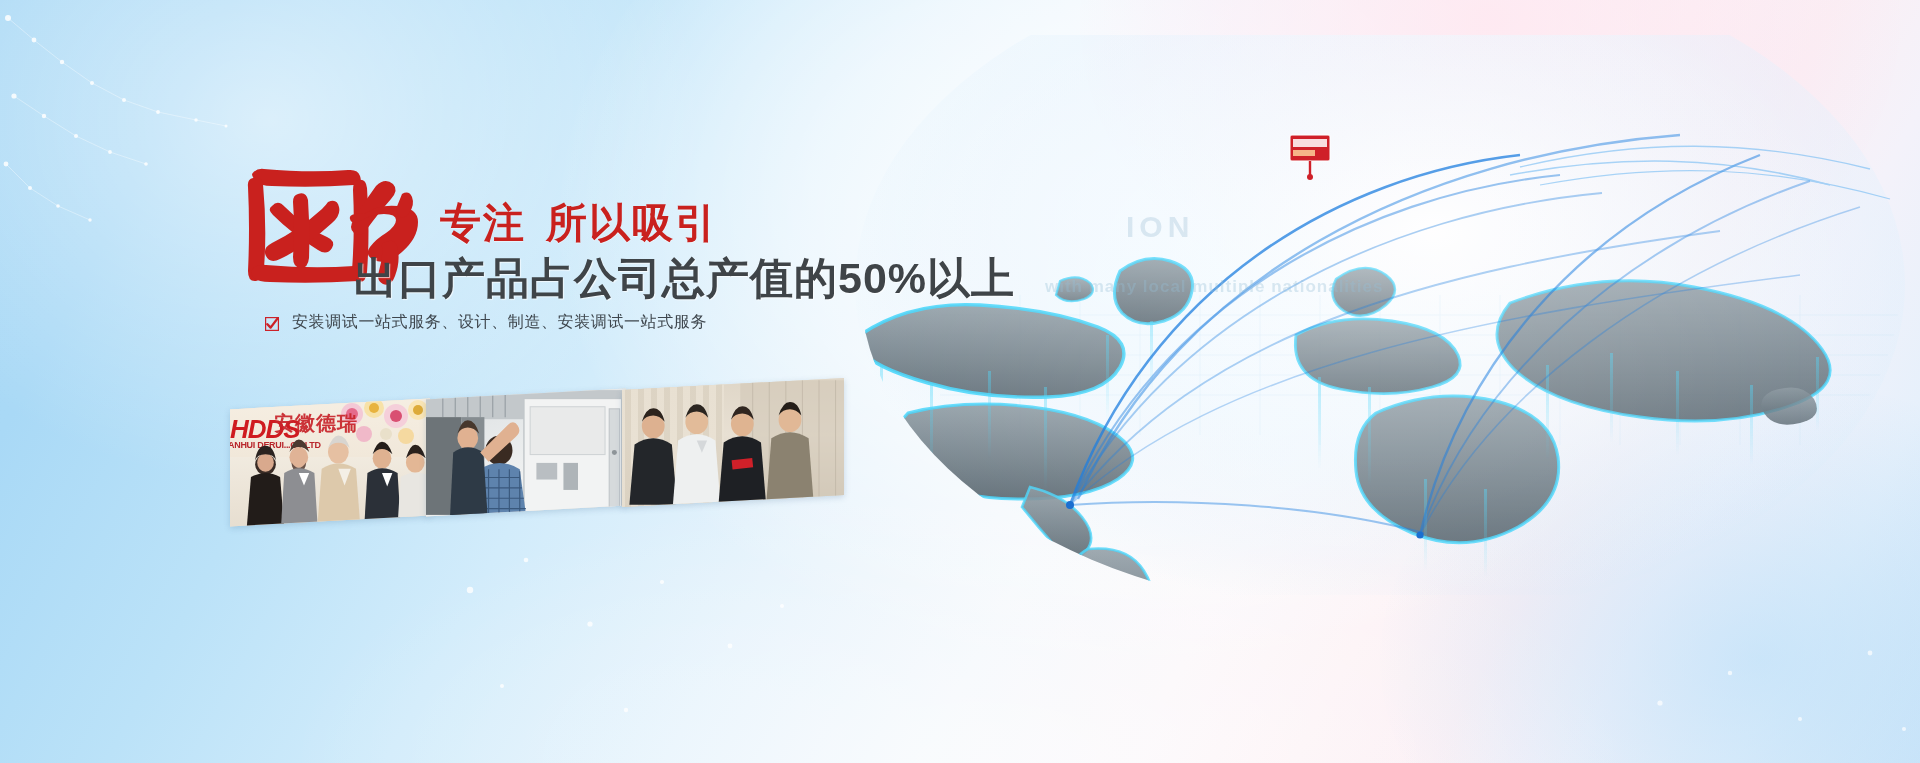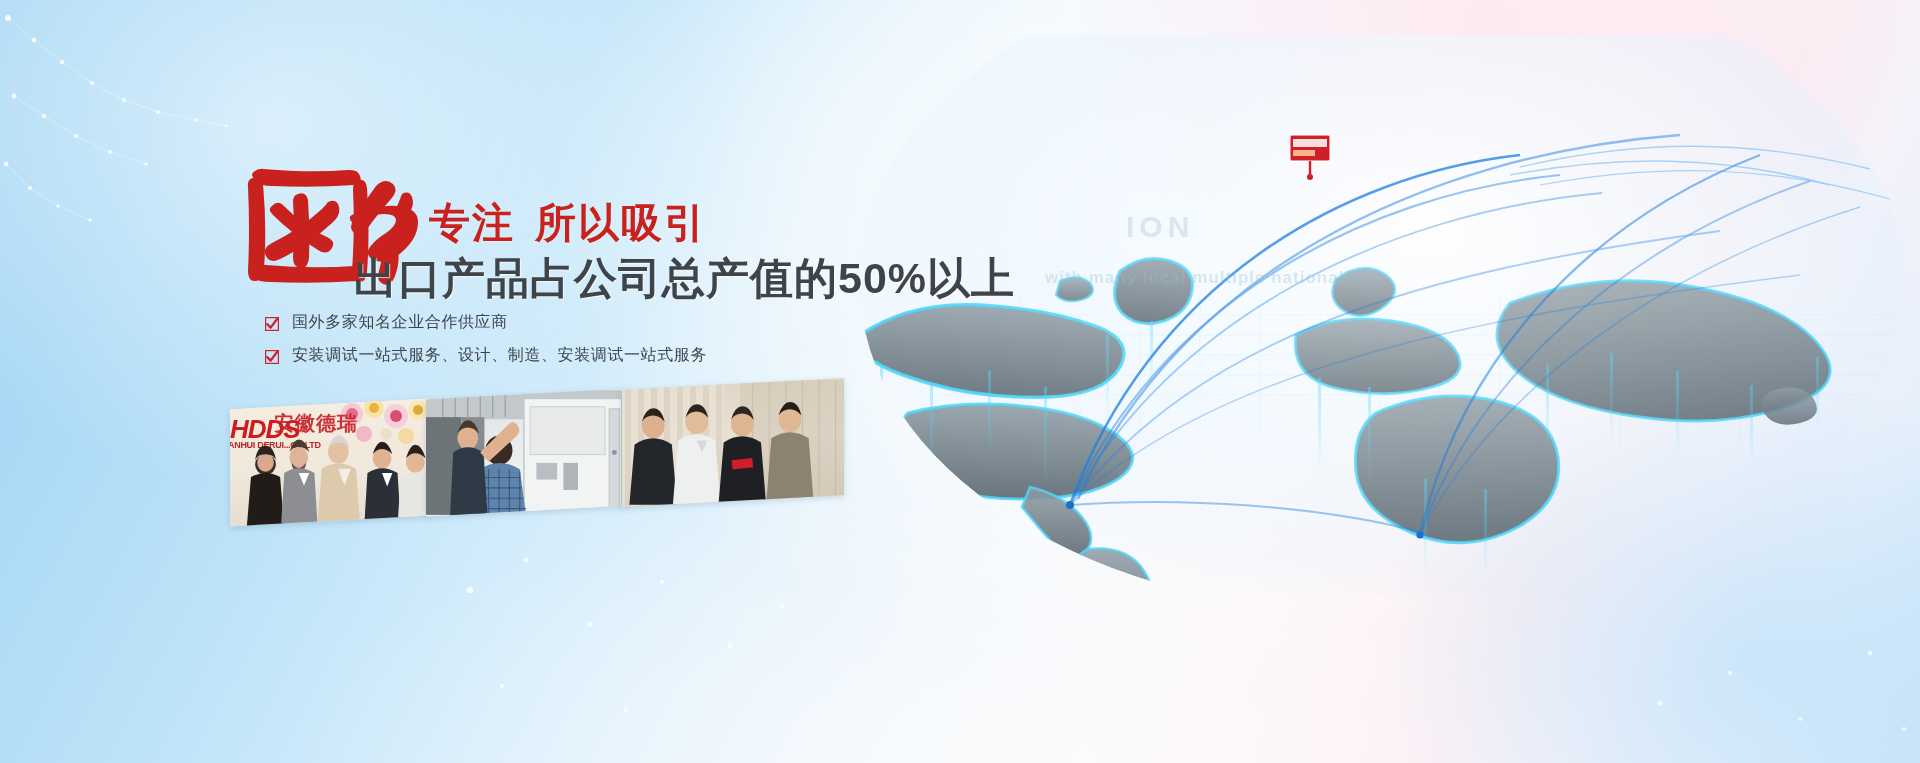--- a/index.html
+++ b/index.html
@@ -85,21 +85,21 @@
     letter-spacing: 2px;
     white-space: nowrap;
     user-select: none;
   }
   .ghost-1 {
     left: 1126px; top: 210px;
     font-size: 30px;
     letter-spacing: 5px;
   }
   .ghost-2 {
-    left: 1045px; top: 268px;
+    left: 1045px; top: 277px;
     font-size: 17px;
     color: rgba(150,190,215,0.34);
     letter-spacing: 1px;
   }
 
   
   .content {
     position: absolute;
     left: 236px;
     top: 158px;
@@ -115,21 +115,21 @@
   .brush {
     position: absolute;
     left: 0;
     top: 0;
     width: 185px;
     height: 132px;
   }
 
   .line-focus {
     position: absolute;
-    left: 193px;
+    left: 204px;
     top: 38px;
     font-size: 41px;
     font-weight: bold;
     color: #c9211e;
     letter-spacing: 2px;
     white-space: nowrap;
     text-shadow: 0 1px 0 rgba(255,255,255,0.45);
   }
   .line-focus .gap { display: inline-block; width: 20px; }
 
@@ -473,27 +473,20 @@
       <div class="line-sub">出口产品占公司总产值的50%以上</div>
     </div>
   </div>
 
   <div class="bullets">
     <div class="bullet">
       <svg class="check" viewBox="0 0 14 14">
         <rect x="0.6" y="0.6" width="12.8" height="12.8" fill="none" stroke="#cc2229" stroke-width="1.2"></rect>
         <path d="M2.4 7.2 L5.6 10.6 L12.4 1.6" fill="none" stroke="#cc2229" stroke-width="2.4" stroke-linecap="round" stroke-linejoin="round"></path>
       </svg>
-      <span class="bullet-text">国外多家知名企业合作供应商</span>
-    </div>
-    <div class="bullet">
-      <svg class="check" viewBox="0 0 14 14">
-        <rect x="0.6" y="0.6" width="12.8" height="12.8" fill="none" stroke="#cc2229" stroke-width="1.2"></rect>
-        <path d="M2.4 7.2 L5.6 10.6 L12.4 1.6" fill="none" stroke="#cc2229" stroke-width="2.4" stroke-linecap="round" stroke-linejoin="round"></path>
-      </svg>
       <span class="bullet-text">安装调试一站式服务、设计、制造、安装调试一站式服务</span>
     </div>
   </div>
 
   <div class="photos">
 
     <div class="photo ph1">
       <div class="un-skew">
         <div class="p1-bg"></div>
         <div class="p1-banner"></div>

